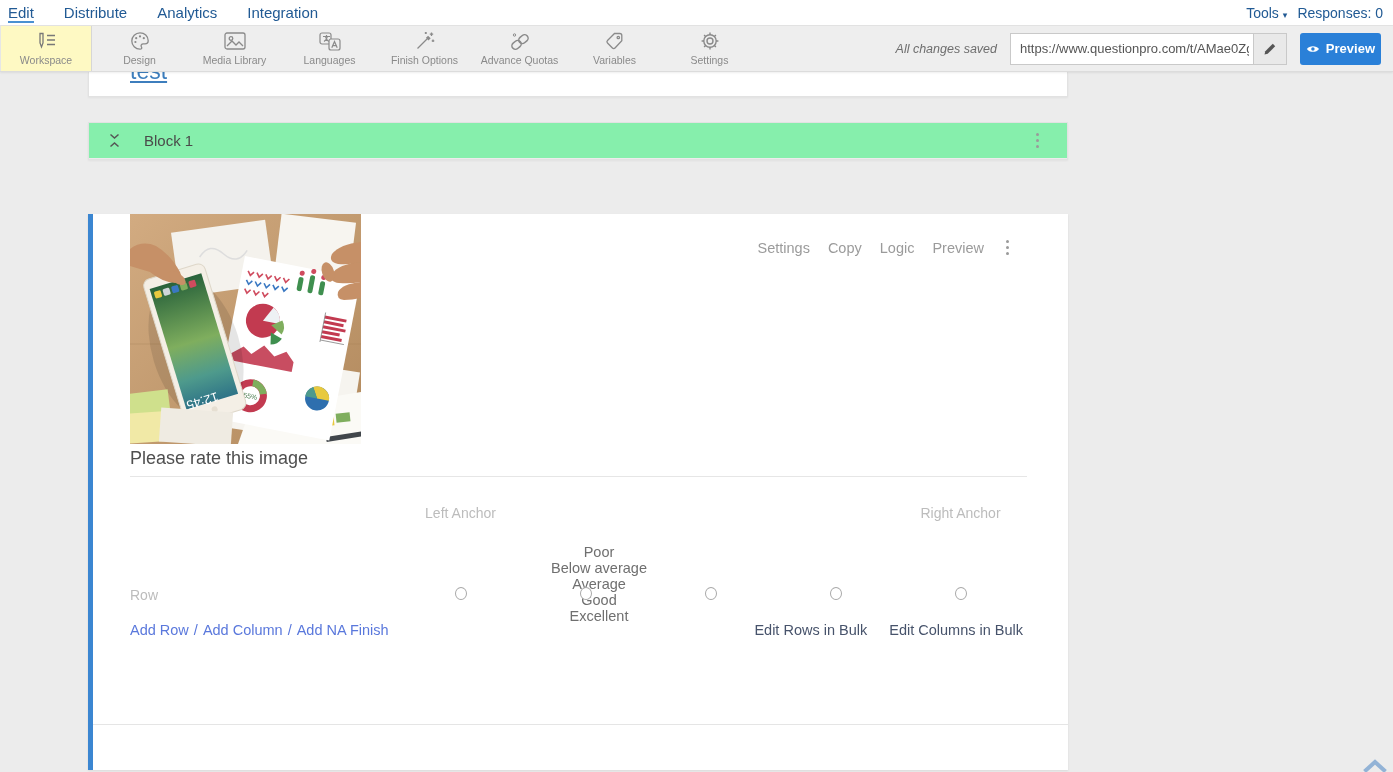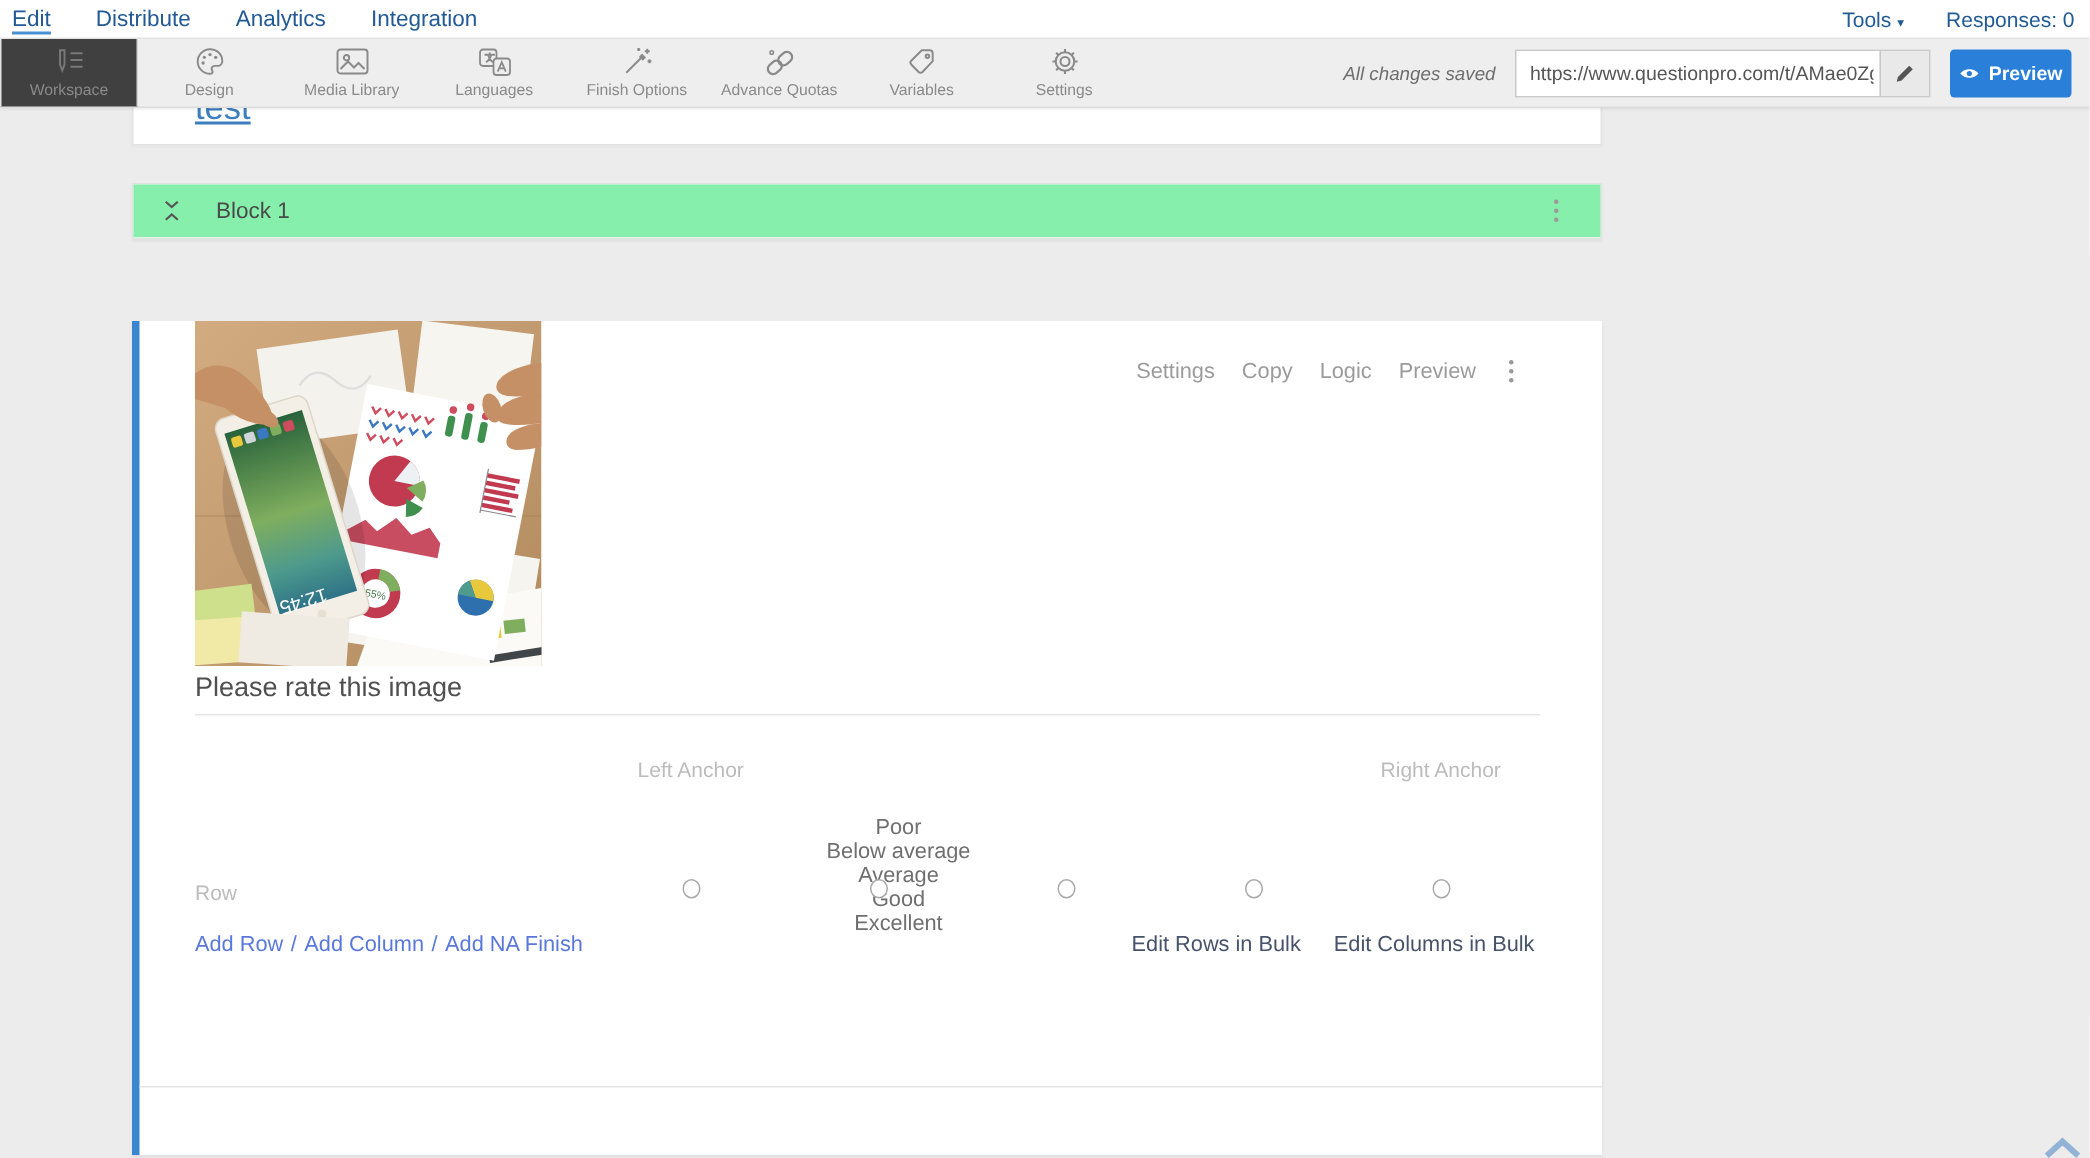--- a/index.html
+++ b/index.html
@@ -9,31 +9,31 @@
     font-family:"Liberation Sans", sans-serif; background:#ececec;
   }
   a { text-decoration:none; cursor:pointer; }
 
   
   .navbar { height:26px; background:#fff; border-bottom:1px solid #e3e3e3;
     display:flex; align-items:center; padding:0 10px 0 8px; }
   .nav-left { display:flex; gap:30px; }
   .nav-item { font-size:15px; color:#215a94; padding:1px 0 0; }
   .nav-item.active { border-bottom:2px solid #4a90d2; }
-  .nav-right { margin-left:auto; display:flex; gap:28px; align-items:center; }
+  .nav-right { margin-left:auto; display:flex; gap:10px; align-items:center; }
   .nav-right a { font-size:14px; color:#215a94; }
   .caret { font-size:9px; margin-left:4px; }
 
   
   .toolbar { height:46px; background:#eeeeee; display:flex; align-items:stretch;
     border-bottom:1px solid #dcdcdc; box-shadow:0 1px 2px rgba(0,0,0,.07);
     position:relative; z-index:2; }
   .tb-item { width:95px; display:flex; flex-direction:column; align-items:center;
     justify-content:center; gap:3px; cursor:pointer; }
-  .tb-item.workspace { width:92px; background:#404040;
+  .tb-item.workspace { width:92px; background:#fef9c3;
     border-right:1px solid #d6d6d6; border-left:1px solid #e6e6e6;justify-content:center; }
   .tb-label { font-size:10.5px; color:#8a8a8a; white-space:nowrap; }
   .tb-icon { height:20px; display:flex; align-items:center; }
   .tb-right { margin-left:auto; display:flex; align-items:center; gap:13px; padding-right:12px; }
   .save-status { font-style:italic; font-size:12.5px; color:#6e6e6e; }
   .url-box { display:flex; width:277px; height:32px; background:#fff; border:1px solid #c9c9c9; }
   .url-box input { flex:1; min-width:0; border:none; outline:none; font-size:13px;
     color:#555; padding:0 4px 0 9px; font-family:inherit; background:transparent; }
   .url-edit { width:33px; background:#e9e9e9; border-left:1px solid #c9c9c9;
     display:flex; align-items:center; justify-content:center; cursor:pointer; }

